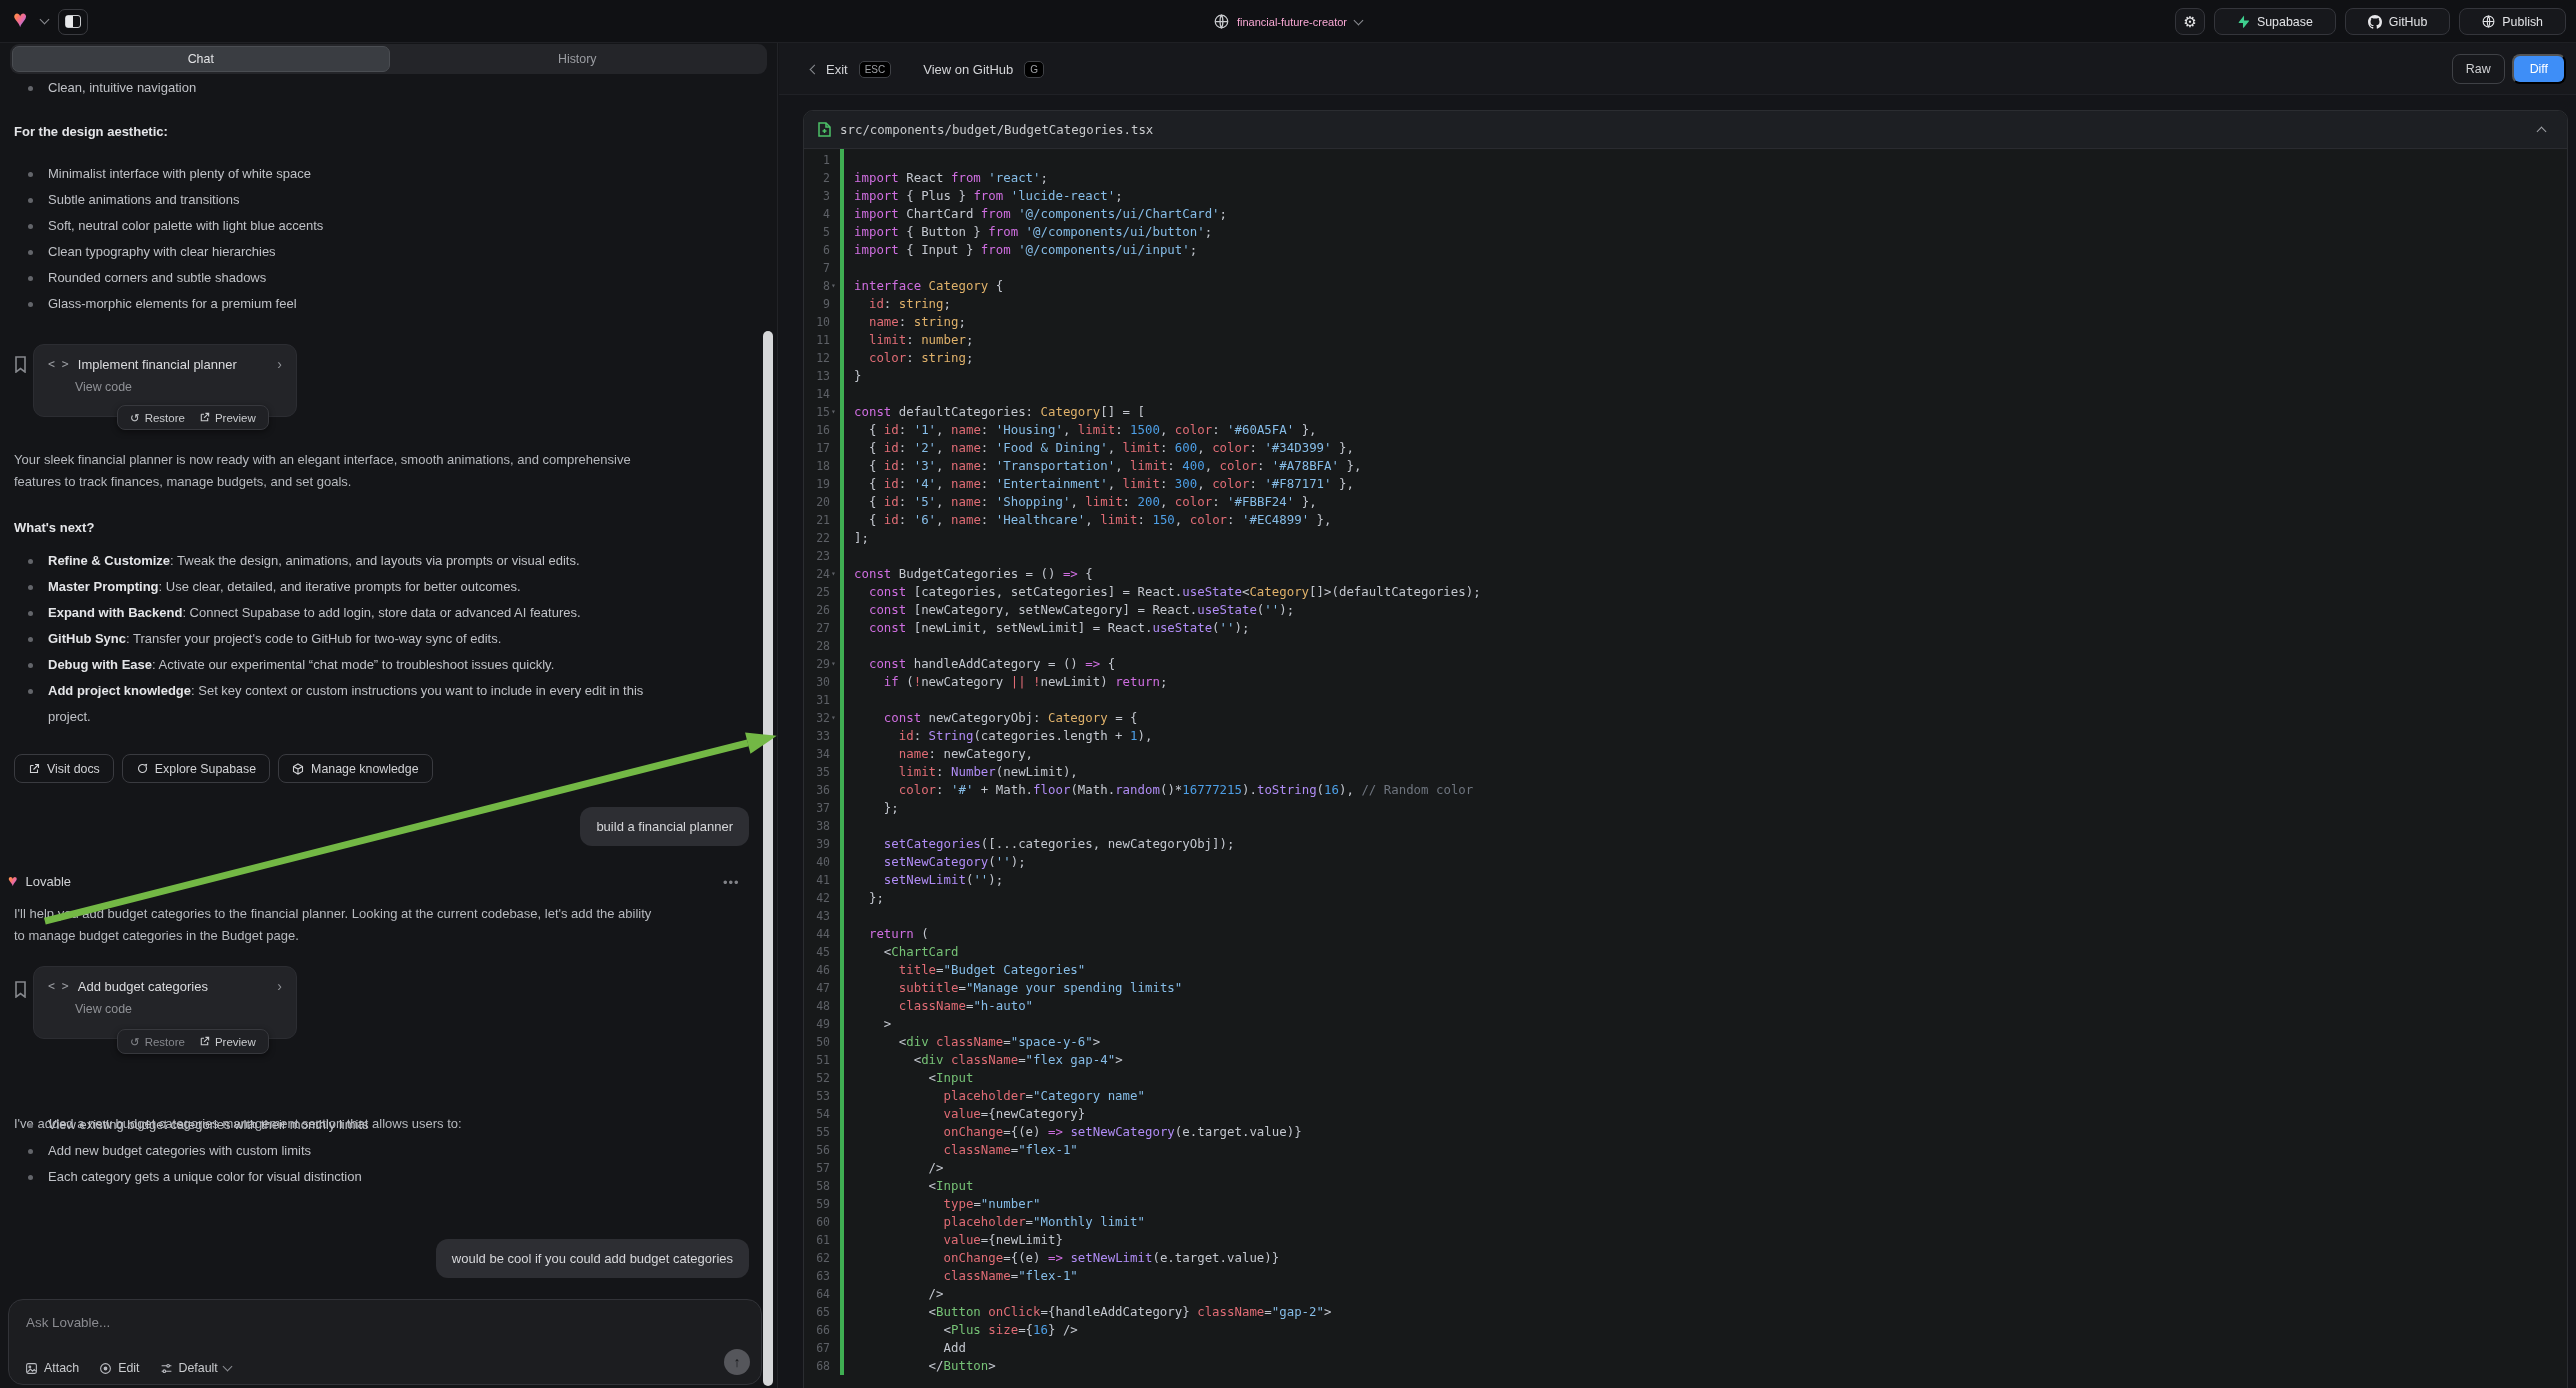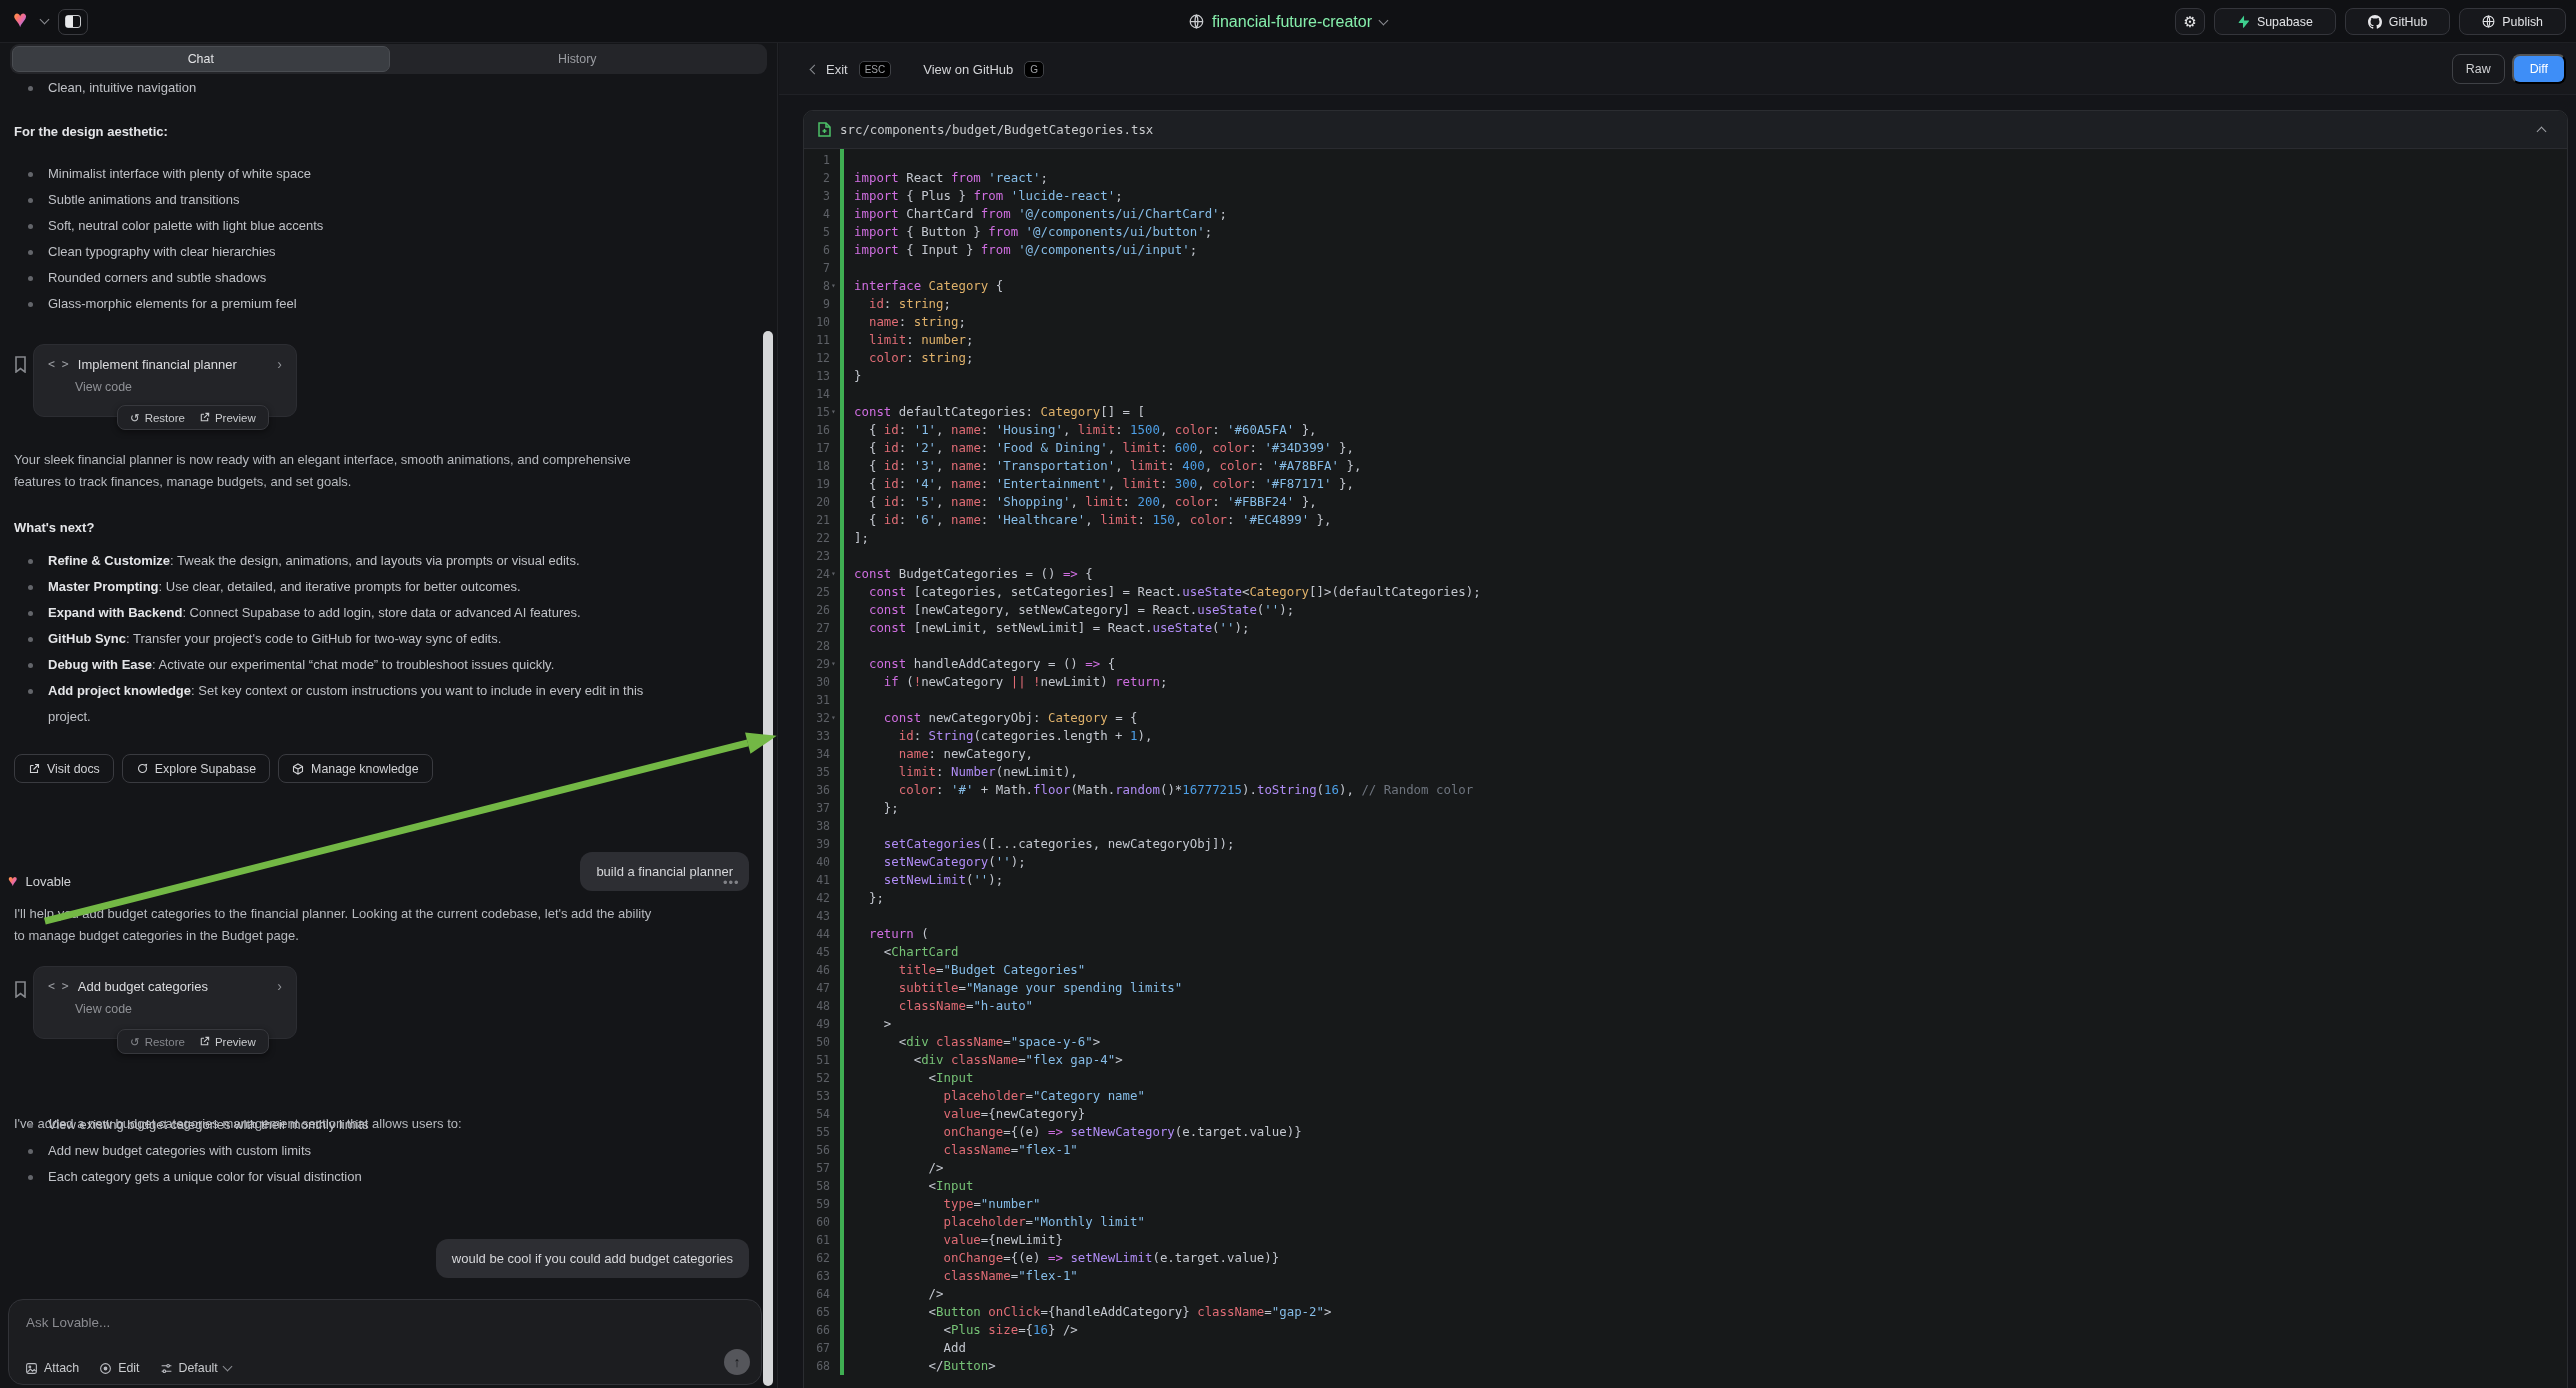--- a/index.html
+++ b/index.html
@@ -16,21 +16,21 @@
     border-bottom:1.6px solid #8b8d92; transform:rotate(45deg); }
   .logo-chev { position:absolute; left:41px; top:16px; }
   .panel-btn { position:absolute; left:58px; top:9px; width:30px; height:26px;
     border:1px solid #3a3b40; border-radius:7px; background:transparent; }
   .panel-btn .glyph { position:absolute; left:6px; top:5px; width:16px; height:13px;
     border:1.6px solid #c9cbce; border-radius:3px; }
   .panel-btn .glyph::before { content:""; position:absolute; left:0; top:0; width:7px; height:100%;
     background:#e8e9eb; }
   .tb-center { position:absolute; left:50%; top:0; transform:translateX(-50%); height:43px;
     display:flex; align-items:center; gap:8px; }
-  .tb-title { font-size:16px; color:#86efac; }
+  .tb-title { font-size:11px; color:#f9a8d4; }
   .tb-right { position:absolute; right:10px; top:8px; display:flex; gap:9px; align-items:center; }
   .tb-btn { height:27px; display:flex; align-items:center; gap:7px; padding:0 22px;
     background:#17181c; border:1px solid #34353b; border-radius:8px;
     font-size:12.4px; color:#e2e3e6; }
   .gear-btn { width:30px; justify-content:center; padding:0; color:#e8e8ea; font-size:15px; }
   .icon-svg { display:block; }
 
   
   .chat { position:absolute; left:0; top:43px; width:778px; height:1345px;
     background:#141518; border-right:1px solid #222327; }
@@ -238,21 +238,21 @@
         <span>Explore Supabase</span>
       </button>
     <button class="abtn">
         <svg width="12" height="12" viewBox="0 0 24 24" fill="none" stroke="#d2d3d6" stroke-width="2.2">
           <path d="M12 2 21 7v10l-9 5-9-5V7l9-5zM3 7l9 5 9-5M12 12v10"></path>
         </svg>
         <span>Manage knowledge</span>
       </button>
   </div>
 
-  <div class="bubble" style="top:809px">build a financial planner</div>
+  <div class="bubble" style="top:764px">build a financial planner</div>
 
   <div class="lov-row" style="top:830px">
     <span class="lov-heart">♥</span>
     <span class="lov-name">Lovable</span>
   </div>
   <span class="dots" style="top:832px">•••</span>
 
   <div class="blk" style="top:860px">I'll help you add budget categories to the financial planner. Looking at the current codebase, let's add the ability to manage budget categories in the Budget page.</div>
 
   <svg class="bookmark" style="top:938px" viewBox="0 0 13 17" fill="none" stroke="#85878c" stroke-width="1.6">

